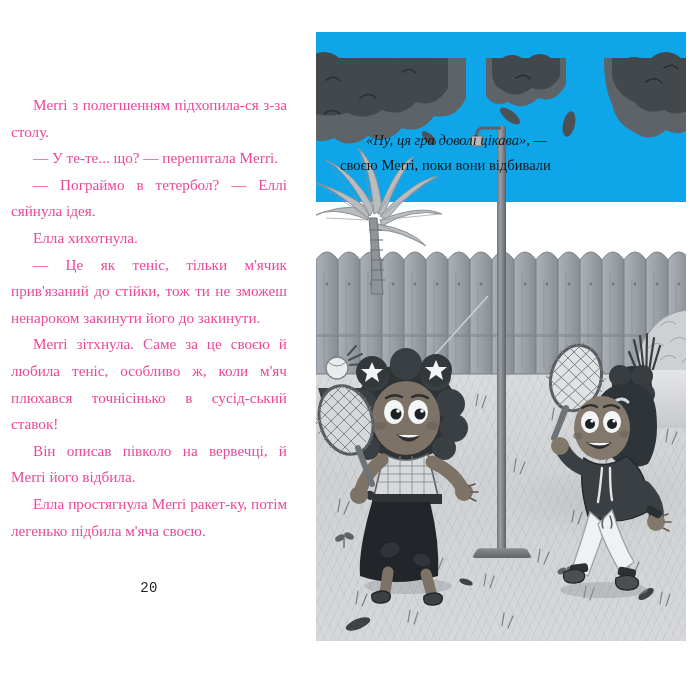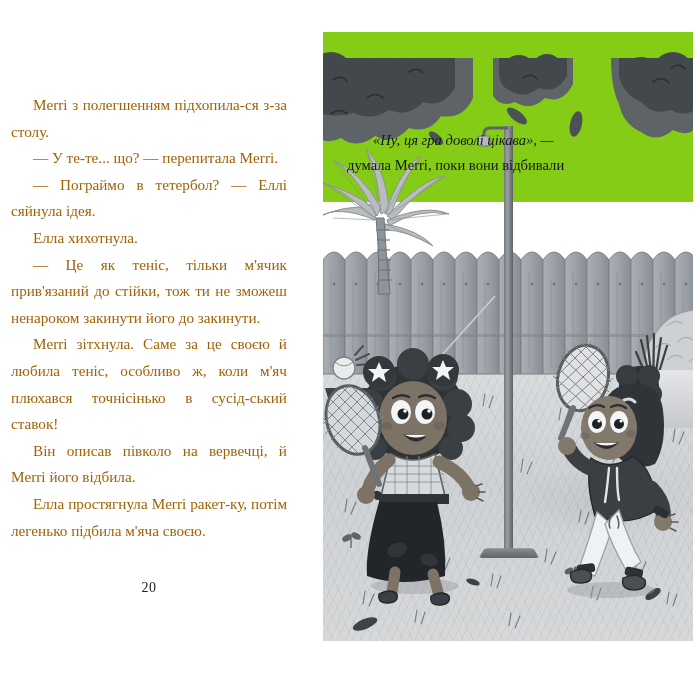--- a/index.html
+++ b/index.html
@@ -12,41 +12,42 @@
   }
   .page{position:absolute;inset:0;}
 
   
   .left-col{
     position:absolute;
     left:11px; top:92px;
     width:276px;
     font-size:15.2px;
     line-height:26.6px;
-    color:#a16207;
+    color:#ec4899;
     text-align:justify;
     text-justify:inter-word;
     hyphens:manual;
   }
   .para{margin:0;text-indent:22px;}
   .folio{
     position:absolute;
     left:11px;top:580px;width:276px;
     text-align:center;
     font-size:14px;
     color:#1a1d22;
     letter-spacing:.4px;
+    font-family:Liberation Mono, monospace;
   }
 
   
   .illus{
     position:absolute;
-    left:323px; top:32px;
+    left:316px; top:32px;
     width:370px; height:609px;
-    background:#84cc16;
+    background:#0ea5e9;
     overflow:hidden;
   }
 
   
   .quote-box{
     position:absolute;
     left:24px; top:96px;
     width:322px;
     font-size:14.6px;
     line-height:25.4px;
@@ -189,21 +190,21 @@
         <g fill="#4c5156">
           <ellipse cx="194" cy="58" rx="12" ry="5" transform="rotate(38 194 58)"></ellipse>
           <ellipse cx="253" cy="66" rx="6" ry="13" transform="rotate(12 253 66)"></ellipse>
           <ellipse cx="113" cy="80" rx="9" ry="4" transform="rotate(42 113 80)"></ellipse>
         </g>
       </svg>
     </div>
 
     <div class="quote-box">
       <span class="quote-line-1">«Ну, ця гра доволі цікава», —</span>
-      <span class="quote-line-rest">думала Merri, поки вони відбивали</span>
+      <span class="quote-line-rest">своєю Merri, поки вони відбивали</span>
     </div>
 
     <div class="scene">
       <div class="sky"></div>
 
       <div class="palm">
         <svg width="150" height="240" viewBox="0 0 150 240">
           <g fill="#b9bdc0" stroke="#8d9296" stroke-width="1">
             <path d="M60,178 q-38,-16 -58,-2 q26,-14 58,-10 Z"></path>
             <path d="M60,176 q-40,-34 -56,-36 q32,8 58,28 Z"></path>

